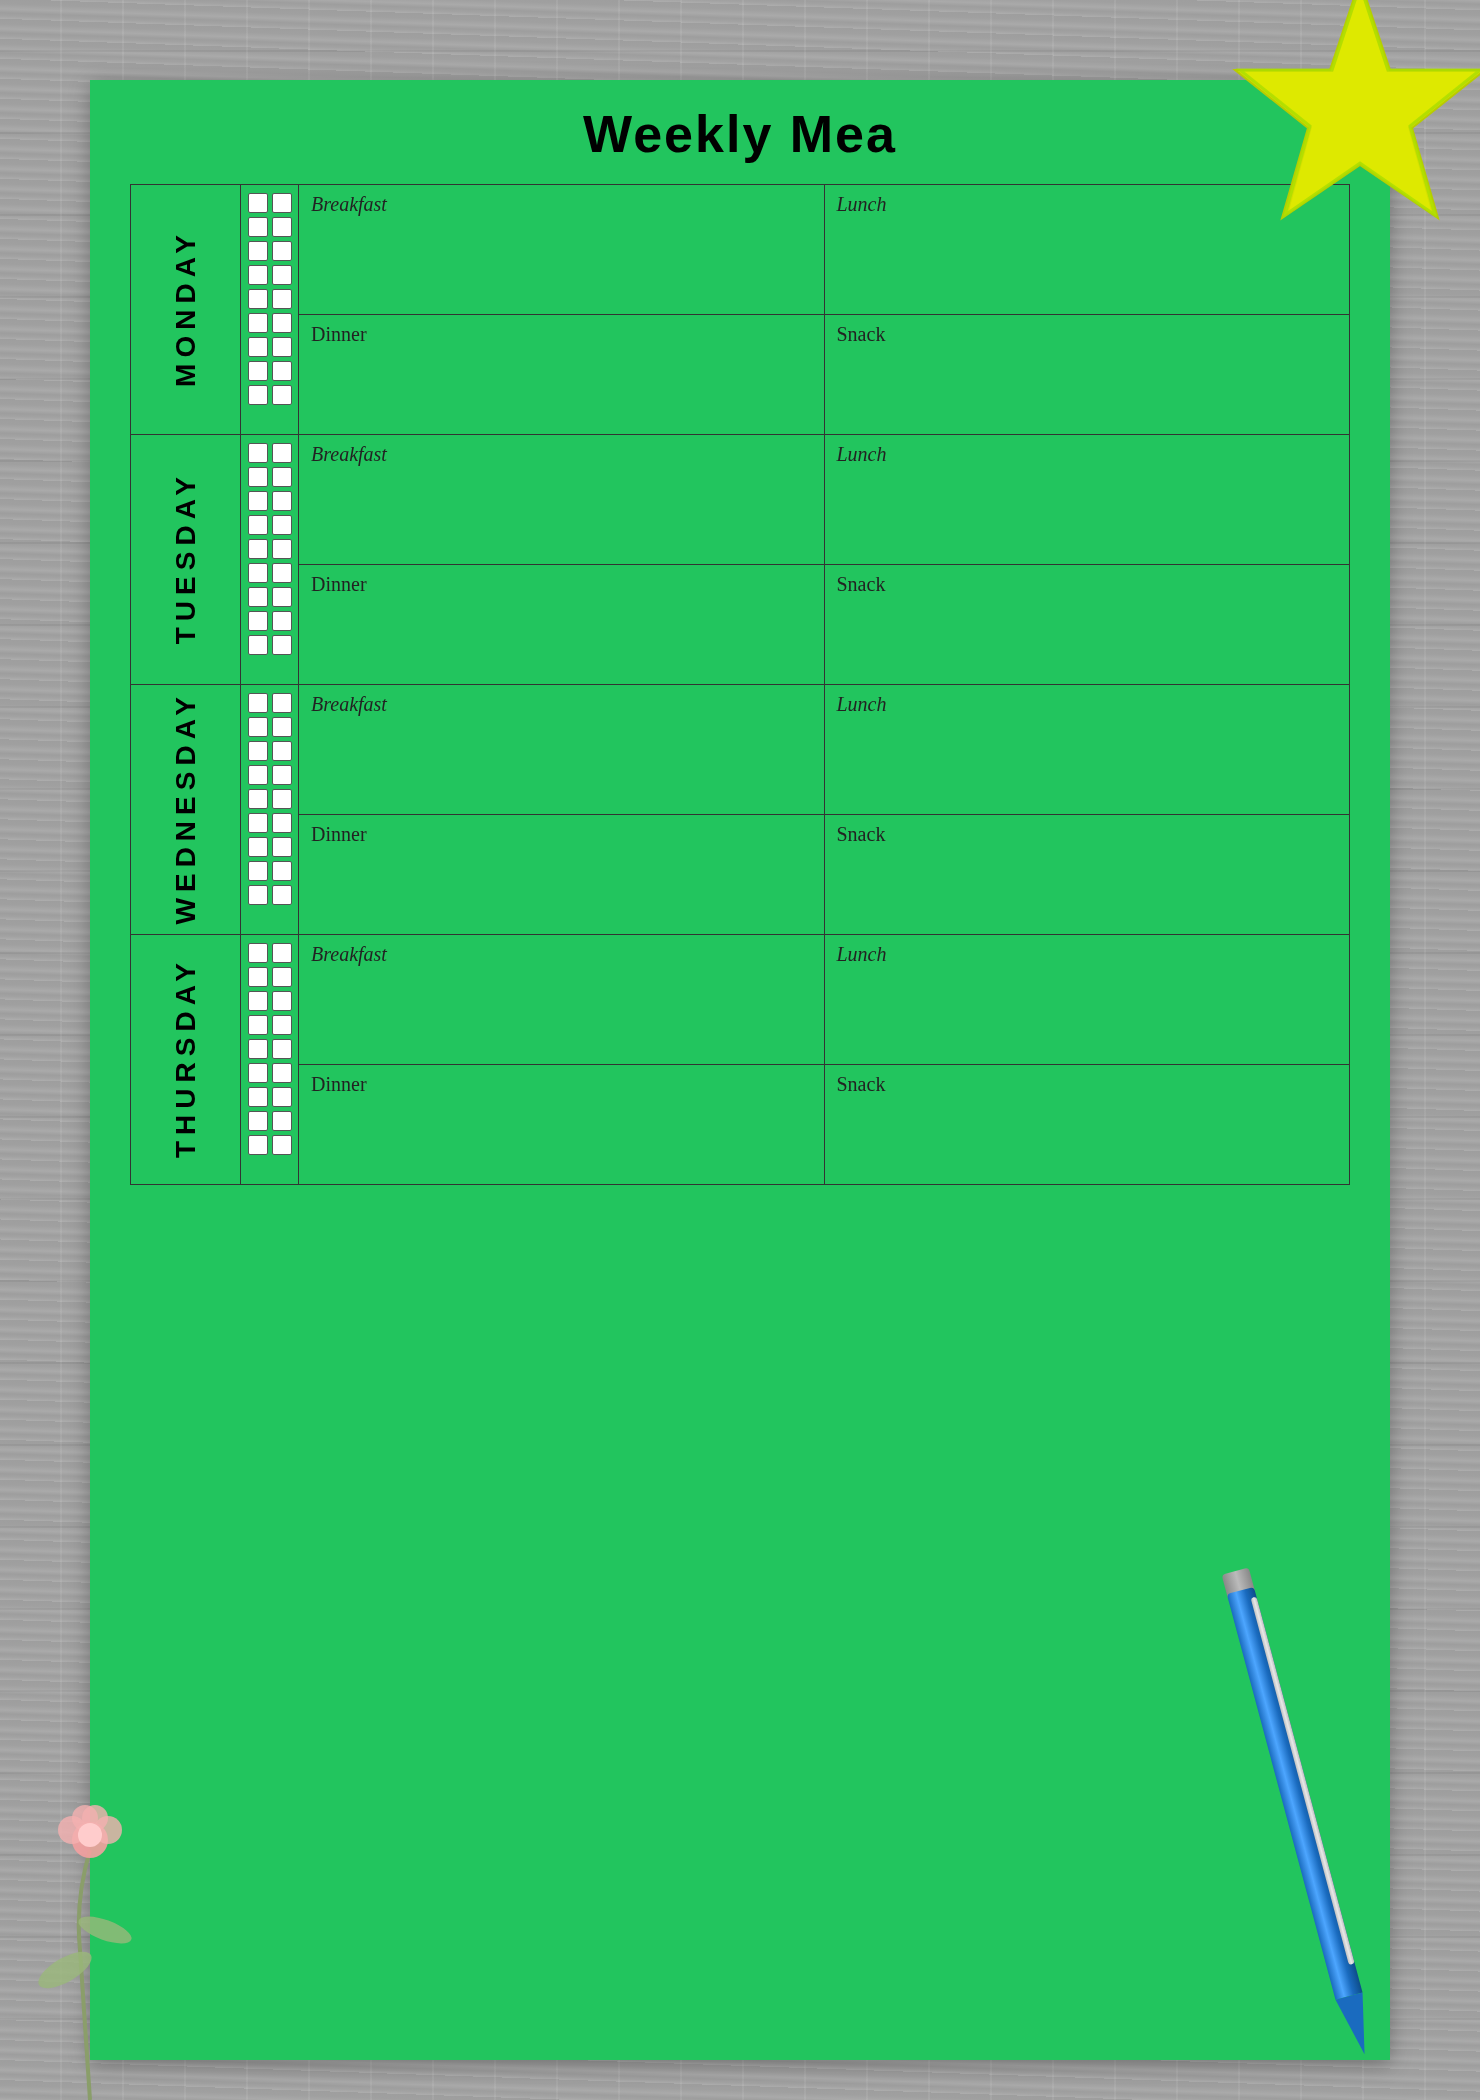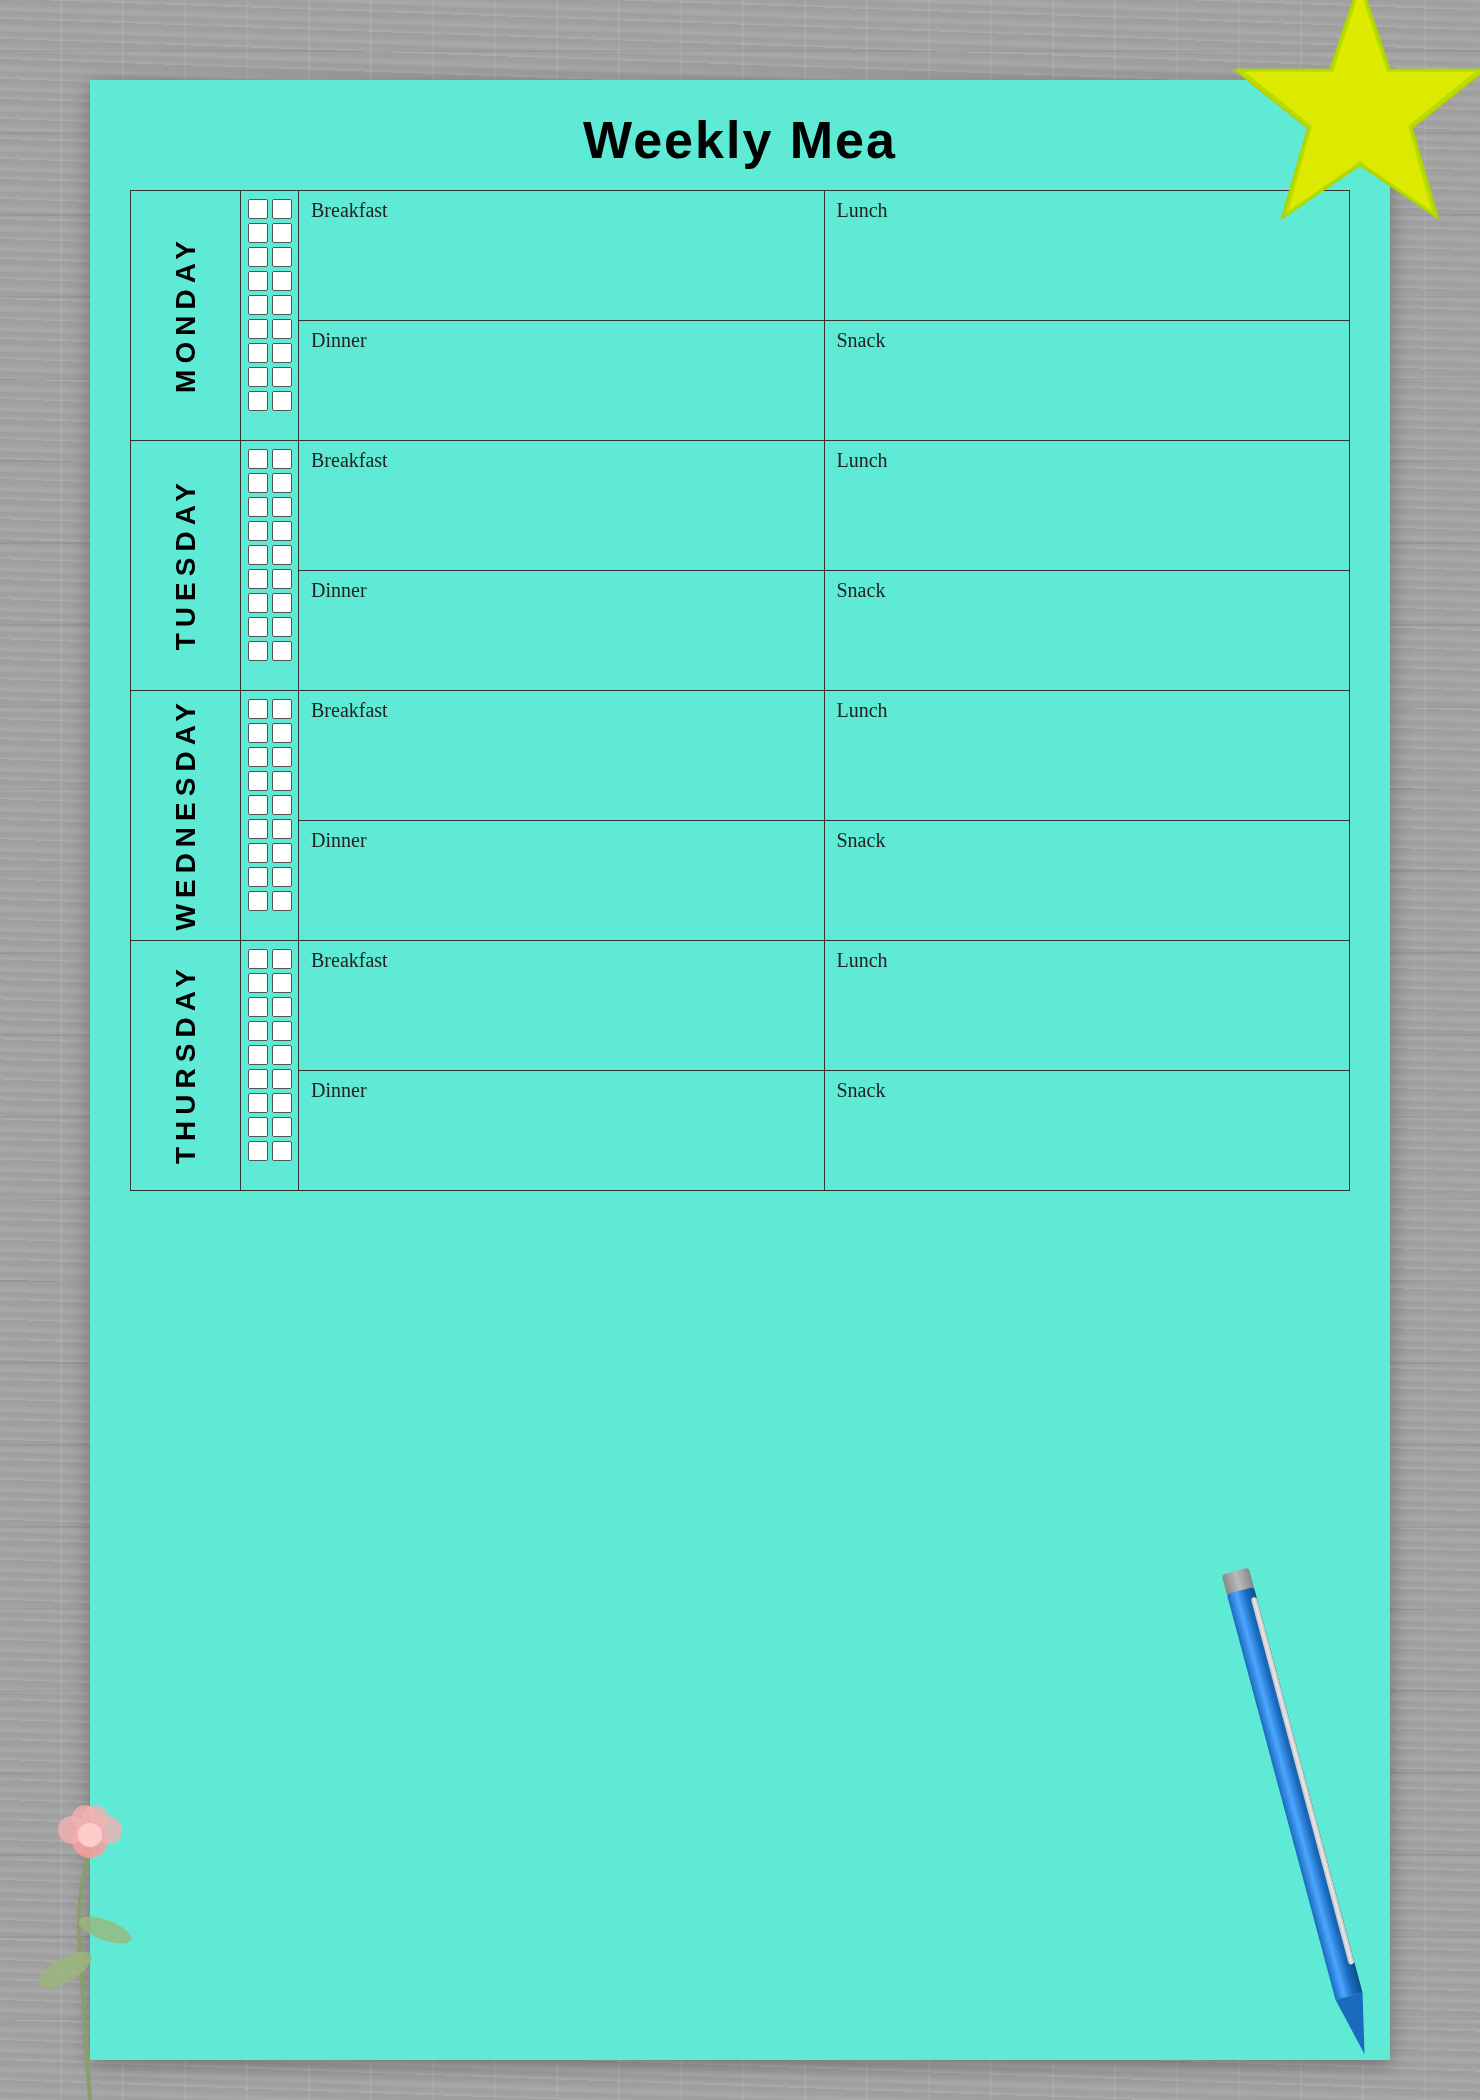--- a/index.html
+++ b/index.html
@@ -130,23 +130,23 @@
       z-index: 10;
     }
 
     
     .planner {
       position: absolute;
       top: 80px;
       left: 90px;
       right: 90px;
       bottom: 40px;
-      background: #5eead4;
+      background: #22c55e;
       box-shadow: 0 4px 20px rgba(0,0,0,0.3);
-      padding: 30px 40px 40px 40px;
+      padding: 24px 40px 40px 40px;
       z-index: 5;
     }
 
     .planner-title {
       text-align: center;
       font-size: 52px;
       font-weight: 900;
       font-family: 'Arial Black', Arial, sans-serif;
       letter-spacing: 2px;
       margin-bottom: 20px;
@@ -219,20 +219,21 @@
 
     .meal-label {
       font-size: 20px;
       font-family: Georgia, serif;
       color: #222;
     }
 
     
     .day-row-top {
       height: 130px;
+      font-style: italic;
     }
 
     .day-row-bottom {
       height: 120px;
     }
   </style>
 </head>
 <body>
 
 <div class="background">

